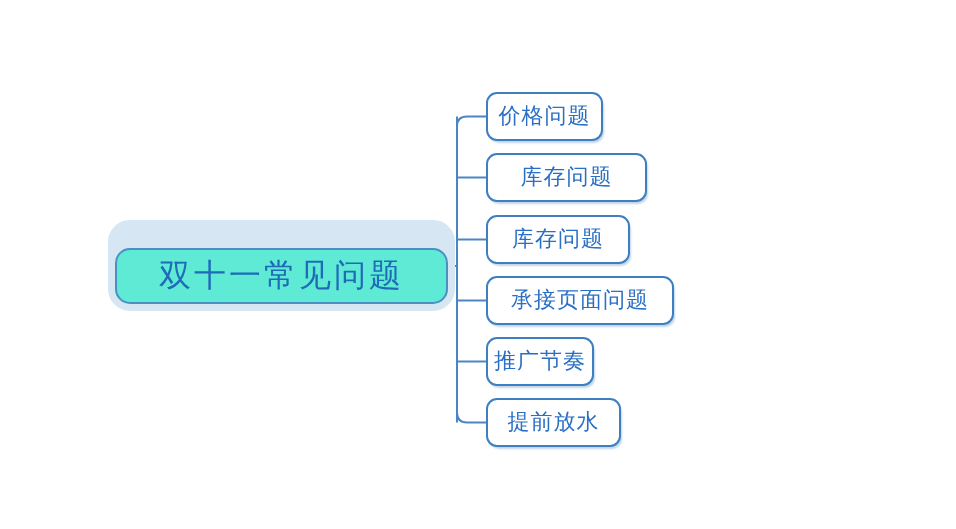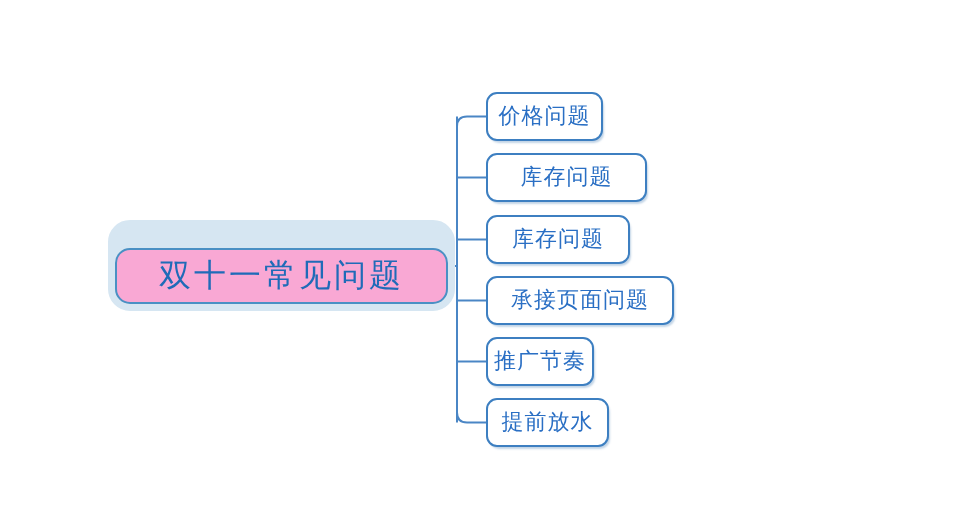--- a/index.html
+++ b/index.html
@@ -39,21 +39,21 @@
   }
   .root-inner {
     position: absolute;
     left: 0;
     top: 0;
     right: 0;
     bottom: 0;
     box-sizing: border-box;
     border: 2px solid #4a90c4;
     border-radius: 15px;
-    background: #f9a8d4;
+    background: #5eead4;
     display: flex;
     align-items: center;
     justify-content: center;
     margin-top: 21px;
   }
   .root-label {
     font-size: 32px;
     color: #1f6bb8;
     letter-spacing: 3px;
     line-height: 1;
@@ -119,17 +119,17 @@
   </div>
 
   <div class="child-node" style="left:486px; top:276px; width:188px;font-family:Liberation Serif, serif;">
     <span class="child-label">承接页面问题</span>
   </div>
 
   <div class="child-node" style="left:486px; top:337px; width:108px;">
     <span class="child-label">推广节奏</span>
   </div>
 
-  <div class="child-node" style="left:486px; top:398px; width:123px;">
+  <div class="child-node" style="left:486px; top:398px; width:135px;">
     <span class="child-label">提前放水</span>
   </div>
 
 </div>
 
 </body></html>

